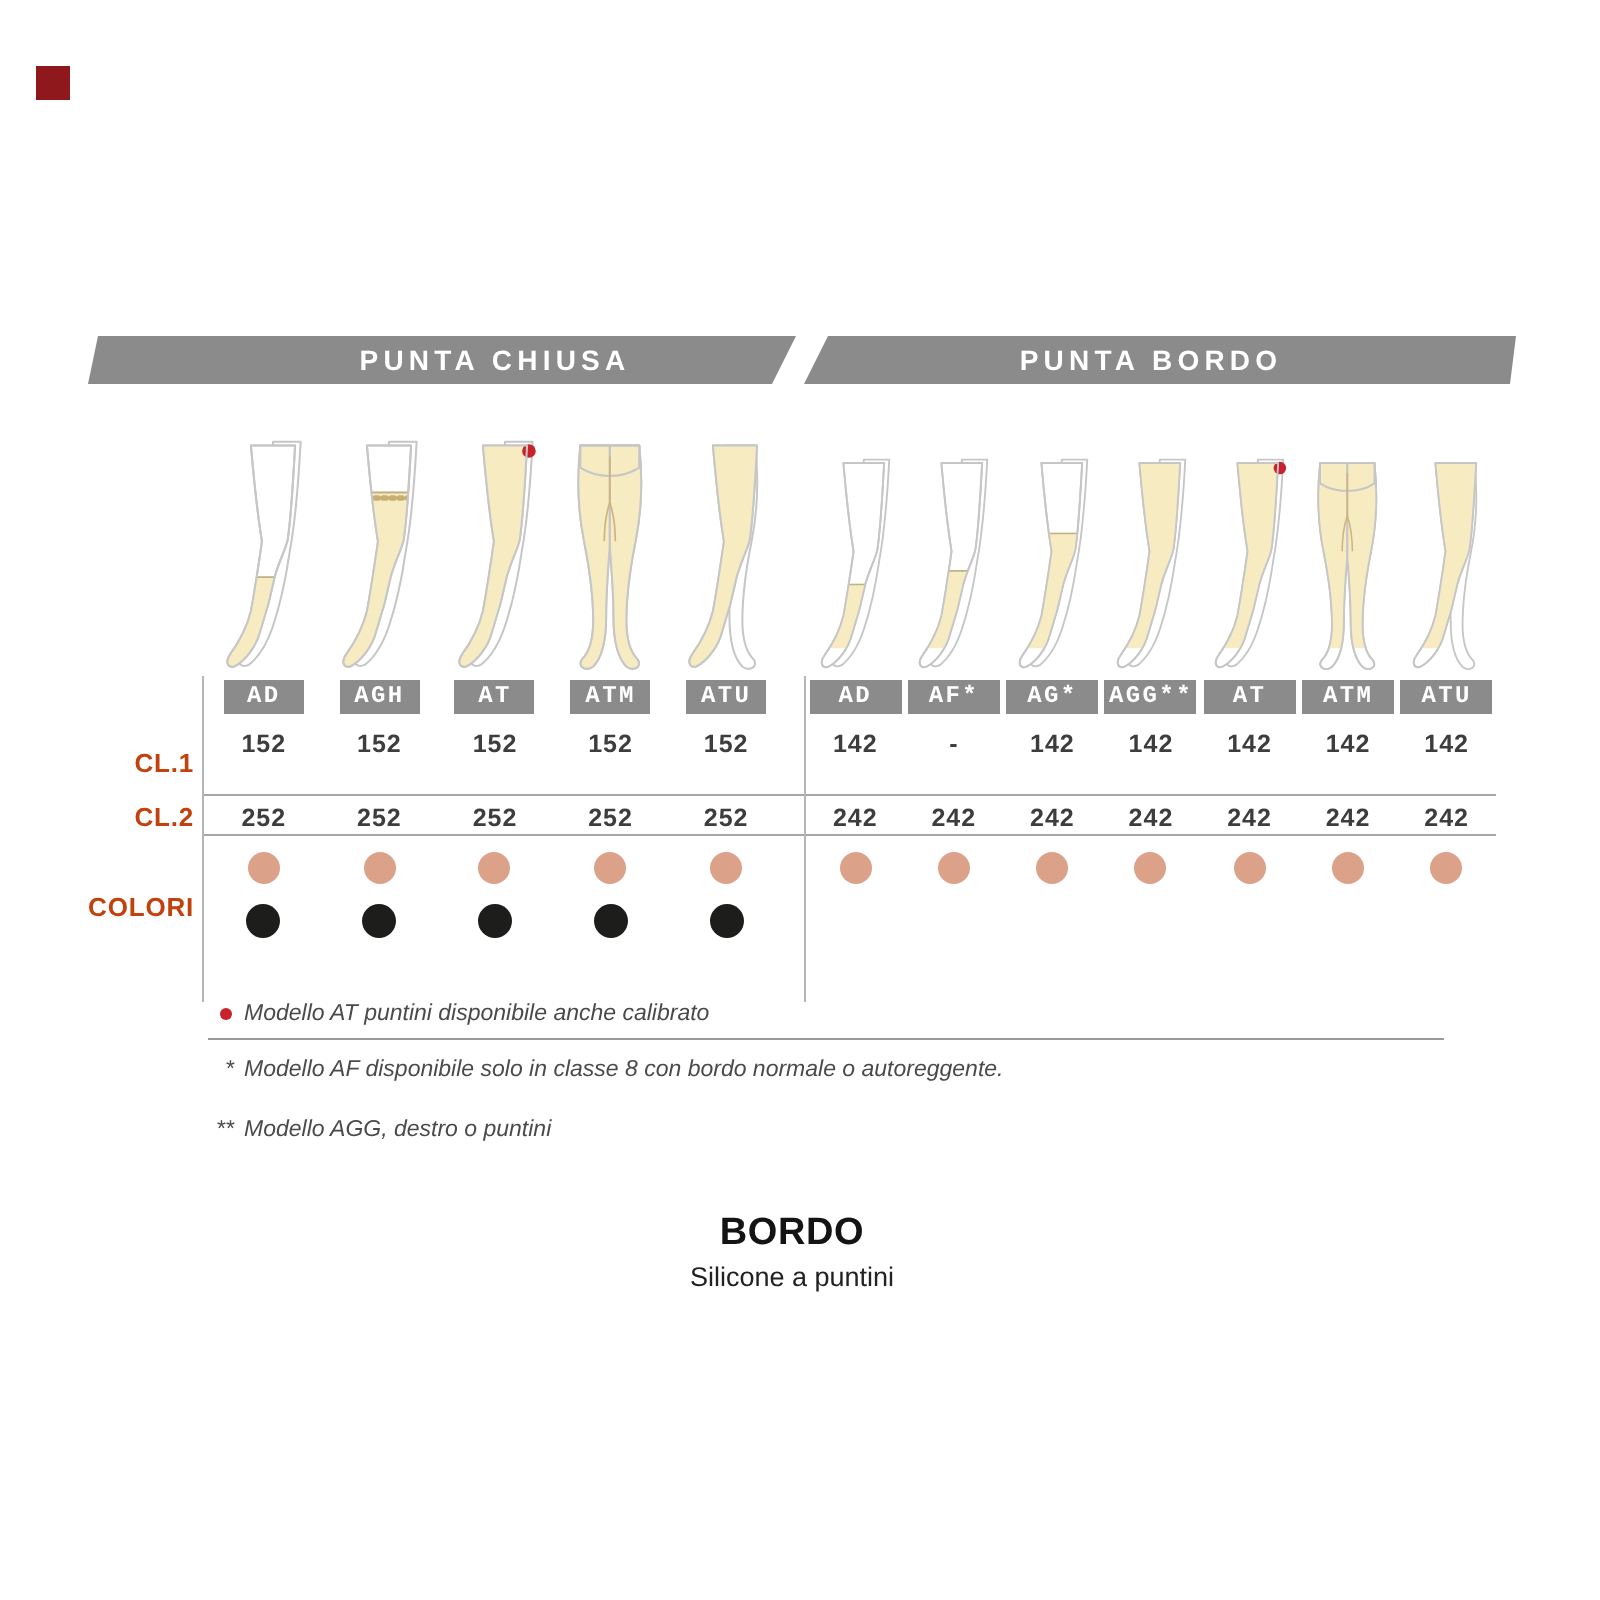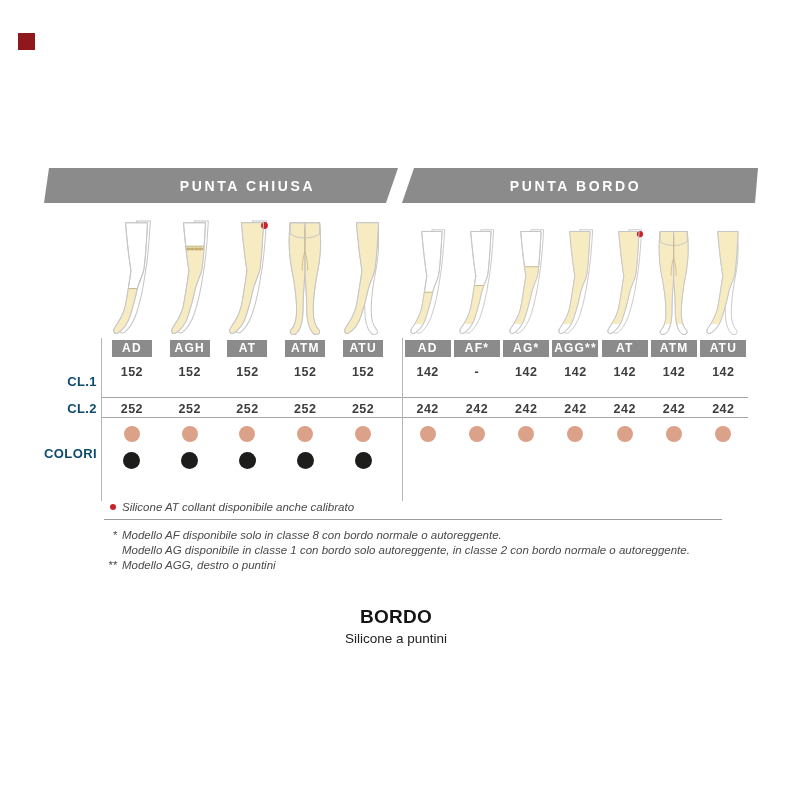--- a/index.html
+++ b/index.html
@@ -1,50 +1,50 @@
 <!DOCTYPE html>
 <html><head>
 <meta charset="utf-8">
 <style>
   html,body{margin:0;padding:0;background:#fff;}
   .canvas{position:relative;width:800px;height:800px;background:#fff;overflow:hidden;
           font-family:"Liberation Sans",sans-serif;}
 
   .brand-mark{position:absolute;left:18px;top:33px;width:17px;height:17px;}
 
-  .bar{position:absolute;top:168px;height:35px;}
+  .bar{position:absolute;top:168px;height:24px;}
   .bar-left{left:44px;width:354px;clip-path:polygon(5px 0,100% 0,calc(100% - 12px) 100%,0 100%);}
   .bar-right{left:402px;width:356px;clip-path:polygon(12px 0,100% 0,calc(100% - 3px) 100%,0 100%);}
   .bar-title{position:absolute;top:0;height:100%;display:flex;align-items:center;justify-content:center;
              color:#fff;font-weight:700;font-size:14px;letter-spacing:2.6px;}
   .bar-left .bar-title{left:59px;width:289px;}
   .bar-right .bar-title{left:1px;width:345px;}
 
   .table{position:absolute;top:0;height:500px;}
   .table-closed{left:103px;width:289px;}
   .table-open{left:403px;width:345px;}
   .strip{position:absolute;left:0;right:0;display:flex;}
   .strip>.cell{flex:1 1 0;display:flex;align-items:center;justify-content:center;min-width:0;}
   .strip-legs{top:220px;height:116px;align-items:flex-end;}
   .strip-boxes{top:340px;height:17px;}
   .strip-cl1{top:365px;height:14px;}
   .strip-cl2{top:402px;height:14px;}
   .strip-dots0{top:425px;height:17px;}
   .strip-dots1{top:452px;height:17px;}
 
   .model-box{background:#8b8b8b;color:#fff;font-weight:700;font-size:12px;letter-spacing:1.2px;
-             height:17px;line-height:17px;text-align:center;}
+             height:17px;line-height:17px;text-align:center;font-family:Liberation Mono, monospace;}
   .table-closed .model-box{width:40px;}
   .table-open .model-box{width:46px;}
 
   .val{font-weight:700;font-size:12.5px;color:#3d3d3d;letter-spacing:0.5px;line-height:14px;}
   .dot{border-radius:50%;}
 
   .row-label{position:absolute;left:0;width:97px;text-align:right;font-weight:700;
-             color:#0c4a6e;font-size:13px;letter-spacing:0.4px;}
+             color:#c2410c;font-size:13px;letter-spacing:0.4px;}
   .lbl-cl1{top:375px;line-height:14px;}
   .lbl-cl2{top:402px;line-height:14px;}
   .lbl-colori{top:425px;line-height:17px;margin-top:20px;}
 
   .hline{position:absolute;height:1px;background:#a6a6a6;}
   .h1{left:101px;top:397px;width:647px;}
   .h2{left:101px;top:417px;width:647px;}
   .hbottom{left:104px;top:519px;width:618px;background:#9a9a9a;}
   .vline{position:absolute;width:1px;top:338px;height:163px;background:#b5b5b5;}
   .v-left{left:101px;}
@@ -450,31 +450,27 @@
         </div>
         <div class="cell">
           <div class="dot" style="width: 16px; height: 16px; background: rgb(220, 161, 137);"></div>
         </div>
       </div>
     <div class="strip strip-dots1"></div>
   </div>
 
   <div class="note-calibrato">
     <span class="red-bullet" style="background: rgb(200, 35, 44);"></span>
-    <span>Silicone AT collant disponibile anche calibrato</span>
+    <span>Modello AT puntini disponibile anche calibrato</span>
   </div>
 
   <div class="footnote f1">
     <span class="fmark">*</span>
     <span class="ftext">Modello AF disponibile solo in classe 8 con bordo normale o autoreggente.</span>
   </div>
-  <div class="footnote f2">
-    <span class="fmark"></span>
-    <span class="ftext">Modello AG disponibile in classe 1 con bordo solo autoreggente, in classe 2 con bordo normale o autoreggente.</span>
-  </div>
   <div class="footnote f3">
     <span class="fmark">**</span>
     <span class="ftext">Modello AGG, destro o puntini</span>
   </div>
 
   <div class="bordo">
     <div class="bordo-title">BORDO</div>
     <div class="bordo-sub">Silicone a puntini</div>
   </div>
 

